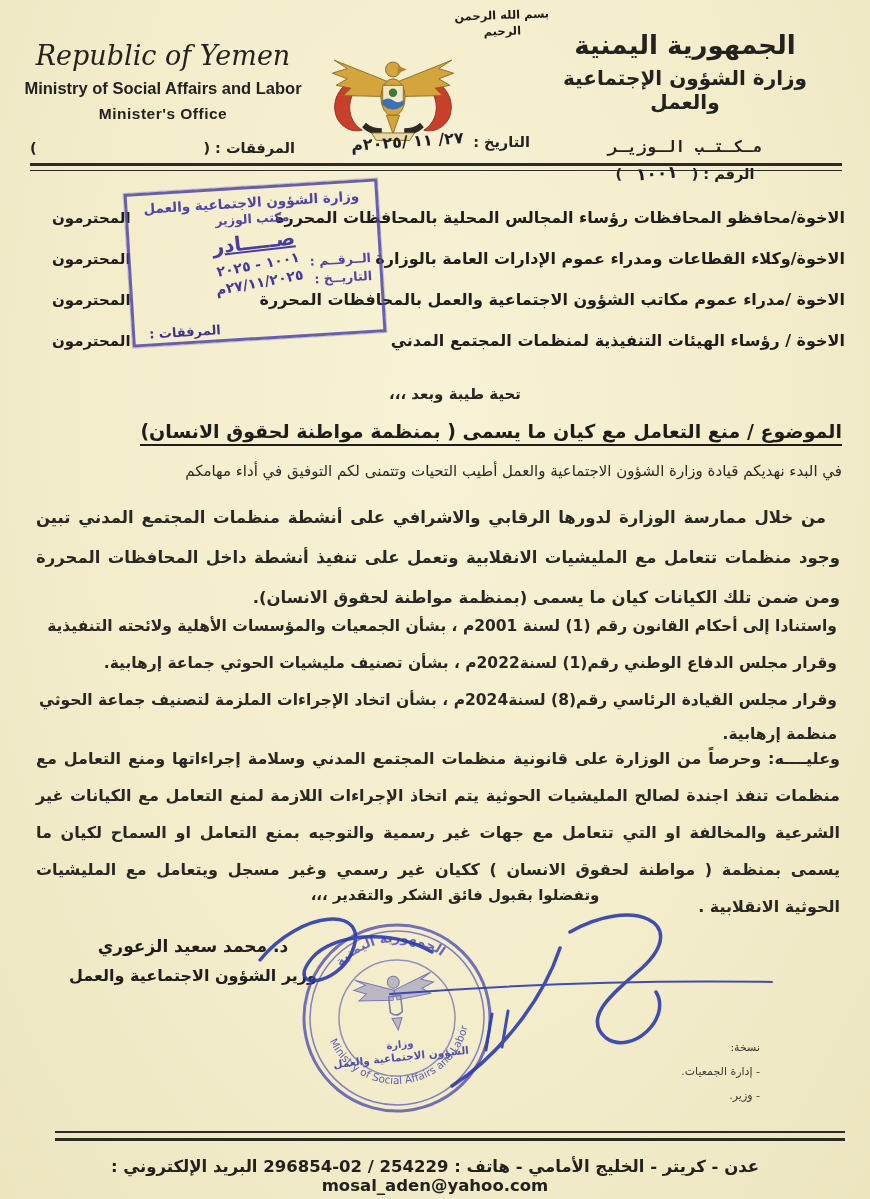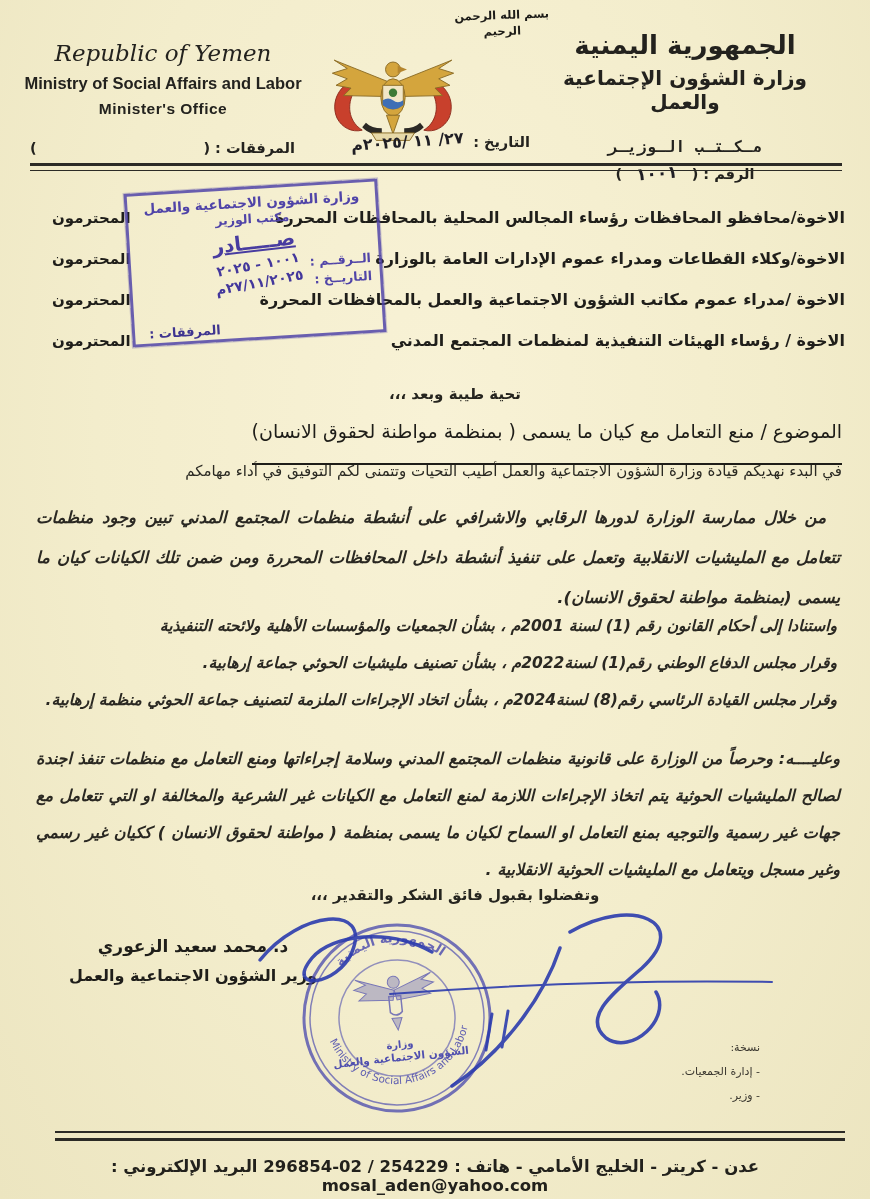--- a/index.html
+++ b/index.html
@@ -2,21 +2,21 @@
 <html><head>
 <meta charset="utf-8">
 <style>
   html,body{margin:0;padding:0;}
   body{width:870px;height:1199px;overflow:hidden;font-family:"DejaVu Sans",sans-serif;}
   .page{position:relative;width:870px;height:1199px;
     background:radial-gradient(ellipse at 50% 35%, #f8f2d6 0%, #f3edcc 55%, #ece5c0 100%);
     color:#2b2925;}
   
   .eng-block{position:absolute;left:18px;top:40px;width:290px;text-align:center;}
-  .eng-line1{font-family:"DejaVu Serif",serif;font-style:italic;font-size:23px;color:#23221e;}
+  .eng-line1{font-family:"DejaVu Serif",serif;font-style:italic;font-size:27px;color:#23221e;}
   .eng-line2{font-family:"Liberation Sans","DejaVu Sans",sans-serif;font-weight:bold;font-size:16.5px;margin-top:8px;color:#23221e;}
   .eng-line3{font-family:"Liberation Sans","DejaVu Sans",sans-serif;font-weight:bold;font-size:15.5px;margin-top:7px;letter-spacing:.5px;color:#23221e;}
   .bismillah{position:absolute;left:452px;top:8px;width:100px;text-align:center;font-size:11.5px;font-weight:bold;color:#1d1c18;transform:rotate(-2deg);line-height:1.35;}
   .emblem{position:absolute;left:322px;top:34px;width:142px;height:112px;}
   .ar-block{position:absolute;left:540px;top:30px;width:290px;text-align:center;direction:rtl;}
   .ar-country{font-size:26px;font-weight:bold;color:#23221e;letter-spacing:1px;}
   .ar-ministry{font-size:20px;font-weight:bold;margin-top:6px;color:#23221e;}
   .ar-office{font-size:16px;font-weight:bold;margin-top:23px;letter-spacing:2px;color:#23221e;font-family:Liberation Mono, monospace;}
   .num-line{direction:rtl;font-size:14.5px;font-weight:bold;margin-top:6px;color:#23221e;}
   .hand{display:inline-block;font-size:17px;font-weight:600;transform:rotate(-4deg);font-family:"DejaVu Sans",sans-serif;color:#1f1e24;padding:0 14px;}
@@ -31,23 +31,23 @@
   .office-stamp{position:absolute;left:128px;top:186px;width:248px;height:148px;border:3px solid rgba(80,68,168,.85);
     transform:rotate(-3.5deg);color:#5044a8;direction:rtl;text-align:center;z-index:6;box-shadow:0 0 0 1px rgba(80,68,168,.25);}
   .stamp-l1{font-size:13.5px;font-weight:bold;margin-top:5px;}
   .stamp-l2{font-size:12.5px;font-weight:bold;margin-top:1px;}
   .stamp-sadir{font-size:20px;font-weight:bold;letter-spacing:2px;text-decoration:underline;transform:rotate(-3deg);margin-top:4px;color:#483ca0;}
   .stamp-row{font-size:12.5px;font-weight:bold;text-align:right;padding-right:8px;margin-top:2px;}
   .stamp-hand{display:inline-block;font-size:14px;transform:rotate(-7deg);font-weight:600;color:#43379c;padding-right:6px;}
   .stamp-attach{position:absolute;left:14px;bottom:2px;font-size:13px;font-weight:bold;color:#3f3590;}
   
   .greeting{position:absolute;left:290px;top:385px;width:330px;text-align:center;direction:rtl;font-size:15px;font-weight:bold;color:#26251f;}
-  .subject{position:absolute;right:28px;top:420px;direction:rtl;font-size:19px;font-weight:normal;color:#1e1d18;border-bottom:2.5px solid #1e1d18;padding-bottom:21px;}
+  .subject{position:absolute;right:28px;top:420px;direction:rtl;font-size:19px;font-weight:bold;color:#1e1d18;border-bottom:2.5px solid #1e1d18;padding-bottom:2px;}
   .intro{position:absolute;left:128px;right:28px;top:462px;direction:rtl;text-align:right;font-size:15px;font-weight:500;color:#2a2922;}
-  .para{position:absolute;left:36px;right:30px;direction:rtl;text-align:justify;font-weight:600;color:#2a2822;font-style:italic;}
+  .para{position:absolute;left:36px;right:30px;direction:rtl;text-align:justify;font-weight:600;color:#2a2822;}
   .p1{top:498px;font-size:16.5px;line-height:40px;text-indent:14px;}
   .p2{top:606px;font-size:15.5px;line-height:34px;}
   .p2 div{margin:3px;}
   .p3{top:740px;font-size:16px;line-height:37px;}
   .closing{position:absolute;left:290px;top:886px;width:330px;text-align:center;direction:rtl;font-size:15px;font-weight:bold;color:#26251f;}
   
   .sig-block{position:absolute;left:58px;top:936px;width:270px;text-align:center;direction:rtl;z-index:3;}
   .sig-name{font-size:17px;font-weight:bold;color:#1f1e1a;}
   .sig-title{font-size:16px;font-weight:bold;margin-top:10px;color:#1f1e1a;}
   .round-stamp{position:absolute;left:292px;top:918px;width:210px;height:200px;z-index:4;transform:rotate(-6deg);opacity:.92;}

